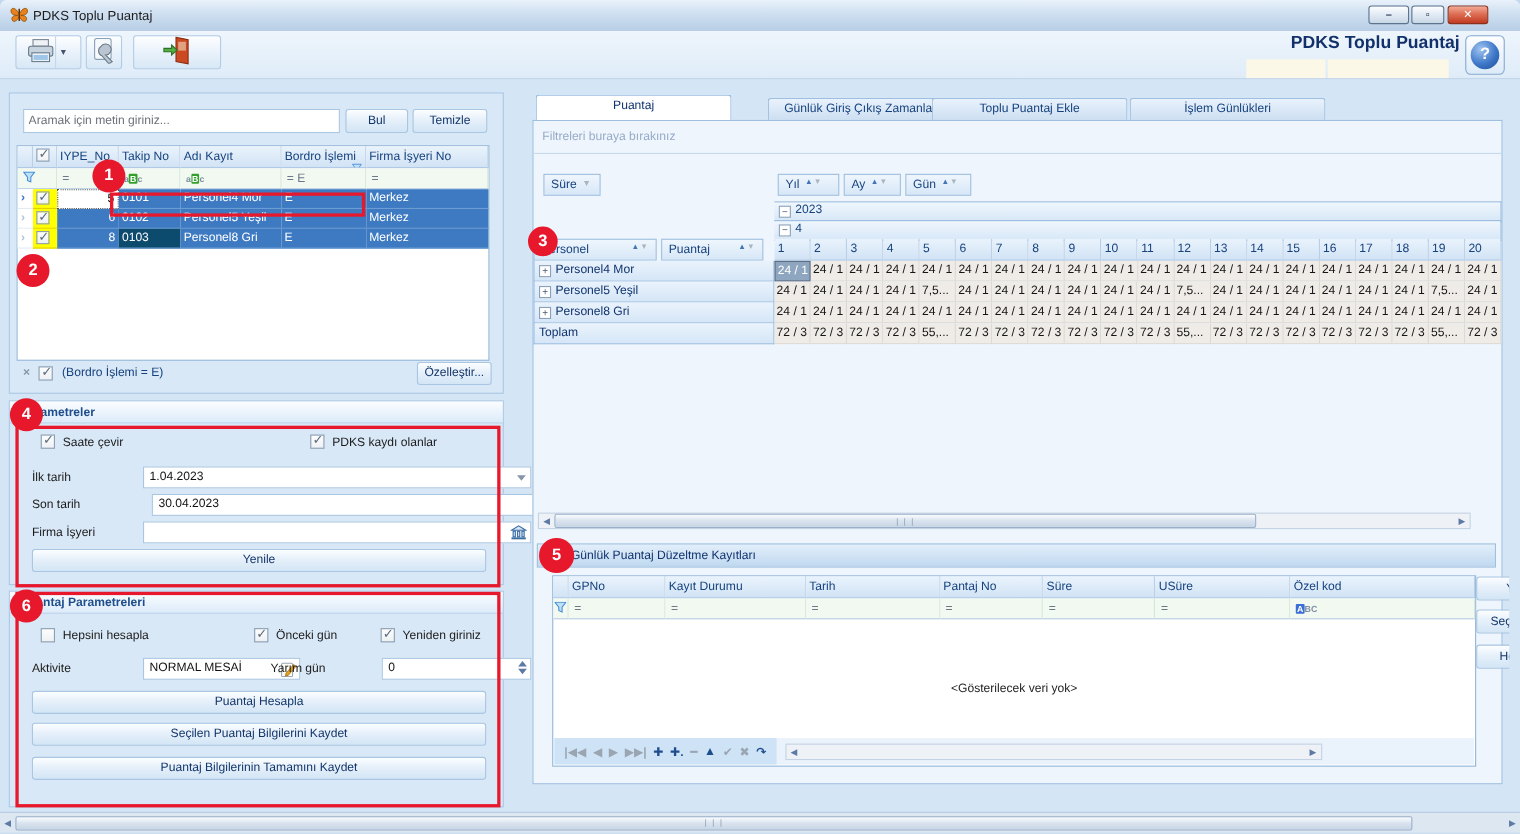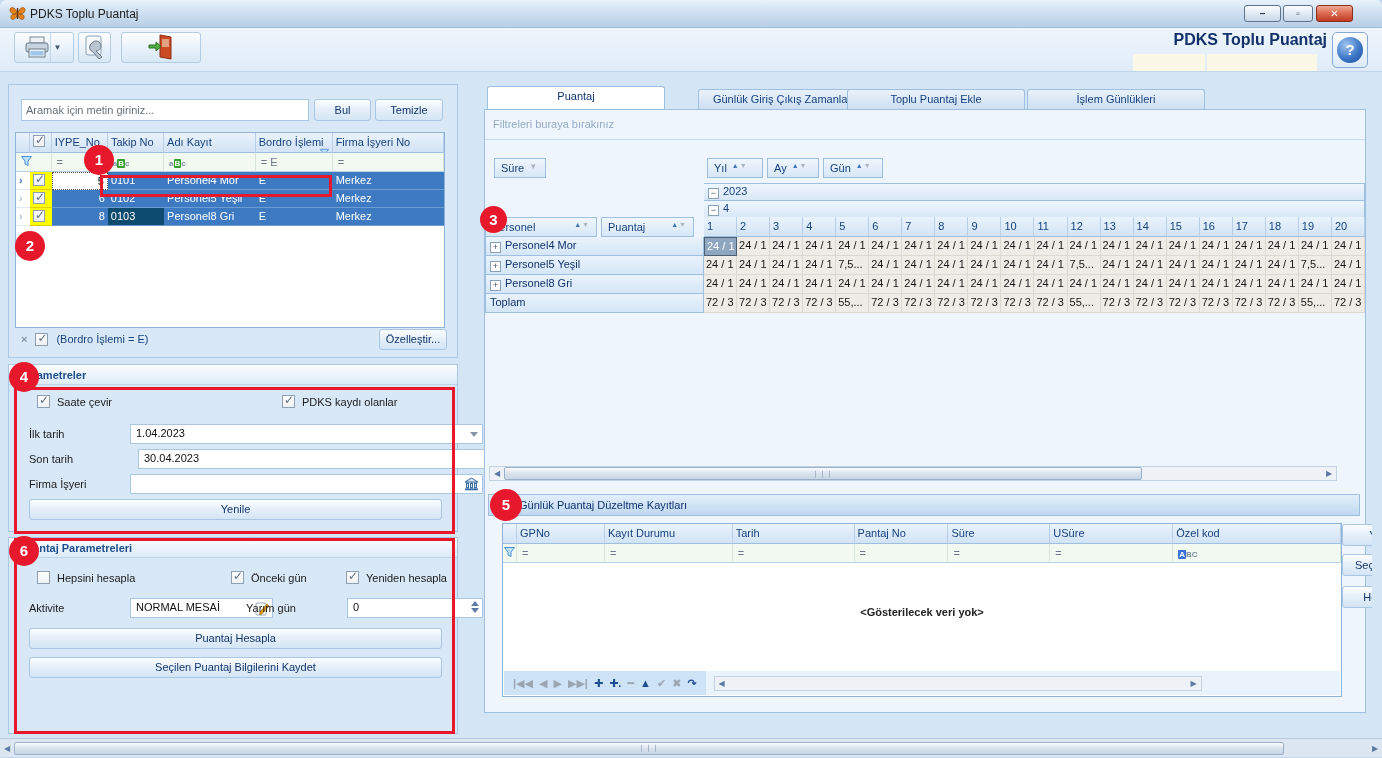--- a/index.html
+++ b/index.html
@@ -89,21 +89,21 @@
     border-bottom:1px solid #9ebfdf; color:#16427e; padding:3px 0 0 3px; }
 
   .hscroll { position:absolute; height:15px; background:#eef2f7; border:1px solid #c3d3e4; display:flex; align-items:center; }
   .harrow { width:14px; height:13px; color:#5d7aa5; font-size:8px; text-align:center; line-height:13px; }
   .hthumb { height:13px; background:linear-gradient(#fafcfe,#d9e3ee 50%,#c7d5e5); border:1px solid #9ab0c9; border-radius:2px;
     display:flex; align-items:center; justify-content:center; color:#8296ad; font-size:7px; letter-spacing:1px; }
 
   .dailybar { position:absolute; left:3px; top:384px; width:872px; height:22px;
     background:linear-gradient(#e3effb,#bfd8ef); border:1px solid #9ebfdf; color:#10336e; padding:4px 0 0 30px; }
   .dgrid { position:absolute; left:17px; top:413px; width:840px; height:174px; border:1px solid #8fb3d8; background:#fff; }
-  .dempty { position:absolute; left:0; top:82px; width:100%; text-align:center; color:#222; font-size:11px;font-weight:bold; }
+  .dempty { position:absolute; left:0; top:96px; width:100%; text-align:center; color:#222; font-size:11px; }
   .navbar { position:absolute; left:1px; bottom:1px; width:836px; height:24px; background:#eaf2fb; display:flex; align-items:center; }
   .navico { color:#9aa5b1; font-size:11px; margin:0 3px; font-weight:bold; }
   .navico.blue { color:#1f4e8f; }
   .sidebtn { position:absolute; left:857px; width:62px; height:22px; line-height:20px; }
 
   .bscroll { position:absolute; left:0; top:738px; width:1382px; height:19px; background:#dde7f2; border-top:1px solid #b6cbe2;
     display:flex; align-items:center; }
 
   
   .callout { position:absolute; width:30px; height:30px; border-radius:50%; background:#e8182c; color:#fff;
@@ -262,21 +262,21 @@
   <div class="btn wbtn" style="top:134px;">Yenile</div>
 </div>
 
 <div class="group" style="top:537px;height:197px;">
   <div class="group-h">Puantaj Parametreleri</div>
   <span class="chk" style="position:absolute;left:28px;top:33px;"></span>
   <span class="flabel" style="left:48px;top:34px;">Hepsini hesapla</span>
   <span class="chk checked" style="position:absolute;left:222px;top:33px;"></span>
   <span class="flabel" style="left:242px;top:34px;">Önceki gün</span>
   <span class="chk checked" style="position:absolute;left:337px;top:33px;"></span>
-  <span class="flabel" style="left:357px;top:34px;">Yeniden hesapla</span>
+  <span class="flabel" style="left:357px;top:34px;">Yeniden giriniz</span>
 
   <span class="flabel" style="top:64px;">Aktivite</span>
   <div class="combo" style="left:80px;top:60px;width:143px;">
     <span>NORMAL MESAİ</span>
     <span style="position:absolute;right:2px;top:2px;">
       <svg width="15" height="15" viewBox="0 0 15 15">
           <rect x="1" y="2" width="10" height="12" rx="1" fill="#fffef6" stroke="#9aa6b5"></rect>
           <path d="M5 11 L12 3 L14 5 L7 13 L4.5 13.5 Z" fill="#e8a01e" stroke="#8a5c08" stroke-width="0.6"></path>
         </svg>
     </span>
@@ -284,20 +284,21 @@
   <span class="flabel" style="left:237px;top:64px;">Yarım gün</span>
   <div class="combo" style="left:297px;top:60px;width:136px;">
     <span>0</span>
     <span class="spin">
         <i class="up"></i>
         <i class="dn"></i>
       </span>
   </div>
   <div class="btn wbtn" style="top:90px;">Puantaj Hesapla</div>
   <div class="btn wbtn" style="top:119px;">Seçilen Puantaj Bilgilerini Kaydet</div>
+  <div class="btn wbtn" style="top:150px;">Puantaj Bilgilerinin Tamamını Kaydet</div>
 </div>
 
 <div class="rpanel">
   <div id="tabs">
       <div class="tab active" style="left: 9px; width: 178px;">Puantaj</div>
       <div class="tab" style="left: 189px; width: 171px; margin-left: 31px;">Günlük Giriş Çıkış Zamanları</div>
       <div class="tab" style="left: 369px; width: 178px;">Toplu Puantaj Ekle</div>
       <div class="tab" style="left: 549px; width: 178px;">İşlem Günlükleri</div>
     </div>
   <div class="rcontent">

